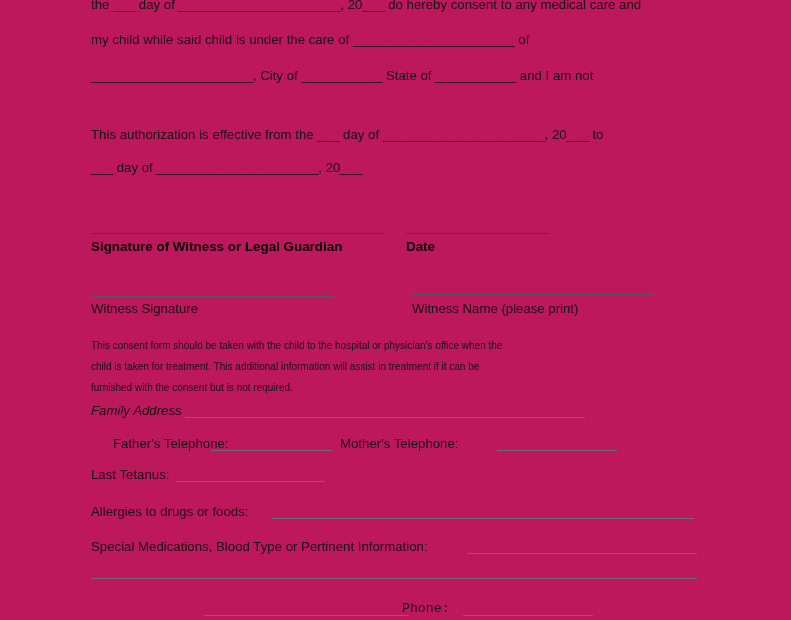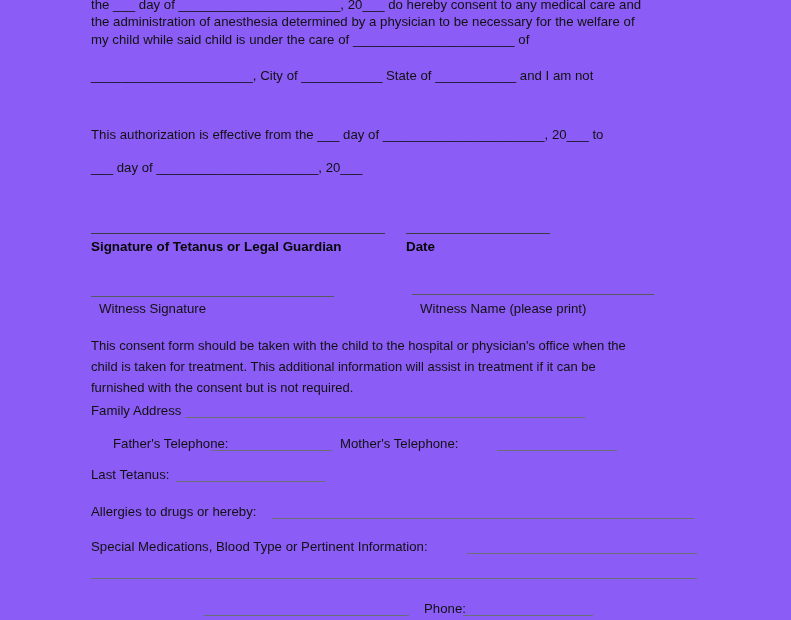--- a/index.html
+++ b/index.html
@@ -14,38 +14,38 @@
     font-family: "Liberation Sans", sans-serif;
     color: #0d0d0d;
     -webkit-font-smoothing: antialiased;
   }
 
   
   #page {
     position: absolute;
     left: 0; top: 0;
     width: 791px; height: 620px;
-    background: #8b5cf6;
+    background: #be185d;
   }
 
   
   .tline {
     position: absolute;
     left: 91px;
     font-size: 13.2px;
     line-height: 17px;
     letter-spacing: 0.02px;
     white-space: pre;
     color: #111111;
   }
   .para {
     position: absolute;
     left: 91px;
     width: 610px;
-    font-size: 13px;
+    font-size: 10px;
     line-height: 21px;
     color: #111111;
   }
   .para div { white-space: pre; }
 
   
   .rule {
     position: absolute;
     height: 0;
     border-top: 1.3px solid #555a5e;
@@ -57,78 +57,76 @@
     font-size: 13.4px;
     font-weight: bold;
     color: #070707;
     white-space: pre;
   }
   .wlabel {
     position: absolute;
     font-size: 13.2px;
     color: #111111;
     white-space: pre;
-    margin-left: 8px;
   }
 
   
   .fillrule {
     position: absolute;
     height: 0;
     border-top: 1.25px solid #6a6f74;
   }
 </style>
 </head>
 <body>
 
 <div id="page">
 
   <div class="tline" style="top:-4px;">the ___ day of ______________________, 20___ do hereby consent to any medical care and</div>
-  <div class="tline" style="top:13px;">the administration of anesthesia determined by a physician to be necessary for the welfare of</div>
   <div class="tline" style="top:31px;">my child while said child is under the care of ______________________ of</div>
   <div class="tline" style="top:67px;">______________________, City of ___________ State of ___________ and I am not</div>
 
   <div class="tline" style="top:126px;">This authorization is effective from the ___ day of ______________________, 20___ to</div>
   <div class="tline" style="top:159px;">___ day of ______________________, 20___</div>
 
   <div class="rule thick" style="left:91px; top:233px; width:294px;"></div>
-  <div class="siglabel" style="left:91px; top:239px;">Signature of Tetanus or Legal Guardian</div>
+  <div class="siglabel" style="left:91px; top:239px;">Signature of Witness or Legal Guardian</div>
 
   <div class="rule thick" style="left:406px; top:233px; width:144px;"></div>
   <div class="siglabel" style="left:406px; top:239px;">Date</div>
 
   <div class="rule" style="left:91px; top:296px; width:243px;"></div>
   <div class="wlabel" style="left:91px; top:301px;">Witness Signature</div>
 
   <div class="rule" style="left:412px; top:294px; width:242px;"></div>
   <div class="wlabel" style="left:412px; top:301px;text-align:center;">Witness Name (please print)</div>
 
   <div class="para" style="top:335px;">
     <div>This consent form should be taken with the child to the hospital or physician's office when the</div>
     <div>child is taken for treatment. This additional information will assist in treatment if it can be</div>
     <div>furnished with the consent but is not required.</div>
   </div>
 
-  <div class="tline" style="top:402px;">Family Address</div>
+  <div class="tline" style="top:402px;font-style:italic;">Family Address</div>
   <div class="fillrule" style="left:185px; top:417px; width:400px;"></div>
 
   <div class="tline" style="top:435px;margin-left:22px;">Father's Telephone:</div>
   <div class="fillrule" style="left:211px; top:450px; width:121px;"></div>
   <div class="tline" style="top:435px; left:340px;">Mother's Telephone:</div>
   <div class="fillrule" style="left:497px; top:450px; width:120px;"></div>
 
   <div class="tline" style="top:466px;">Last Tetanus:</div>
   <div class="fillrule" style="left:176px; top:481px; width:149px;"></div>
 
-  <div class="tline" style="top:503px;">Allergies to drugs or hereby:</div>
+  <div class="tline" style="top:503px;">Allergies to drugs or foods:</div>
   <div class="fillrule" style="left:272px; top:518px; width:422px;"></div>
 
   <div class="tline" style="top:538px;">Special Medications, Blood Type or Pertinent Information:</div>
   <div class="fillrule" style="left:467px; top:553px; width:230px;"></div>
 
   <div class="fillrule" style="left:91px; top:578px; width:606px;"></div>
 
   <div class="tline" style="top:600px;margin-top:40px;">Child's Physician:</div>
   <div class="fillrule" style="left:204px; top:615px; width:205px;"></div>
-  <div class="tline" style="top:600px; left:424px;">Phone:</div>
+  <div class="tline" style="top:600px; left:402px;font-family:Liberation Mono, monospace;">Phone:</div>
   <div class="fillrule" style="left:463px; top:615px; width:130px;"></div>
 
 </div>
 
 </body></html>

